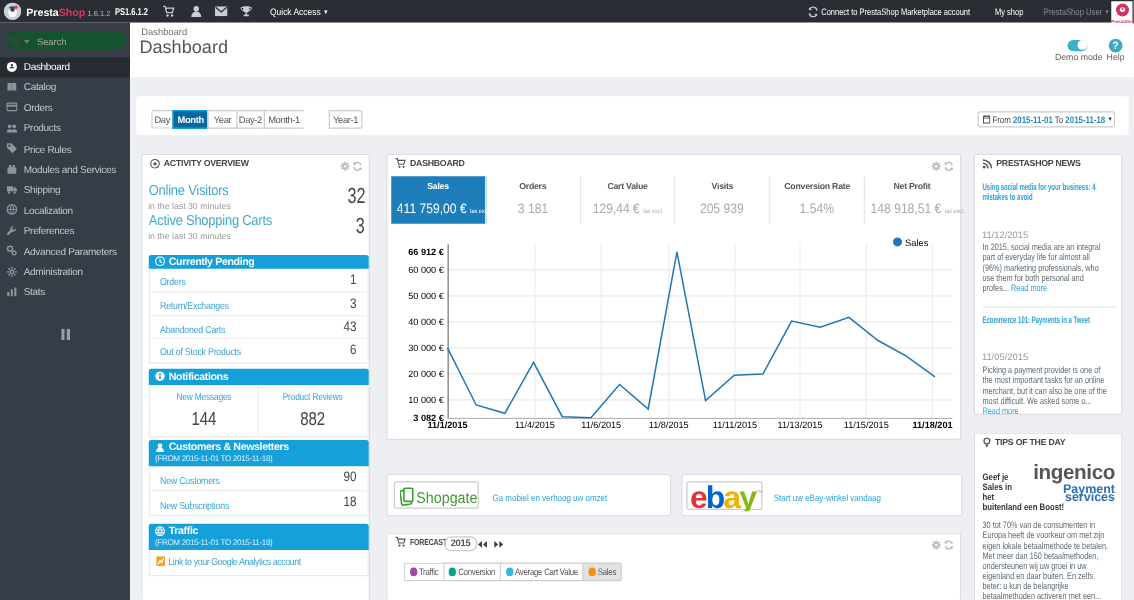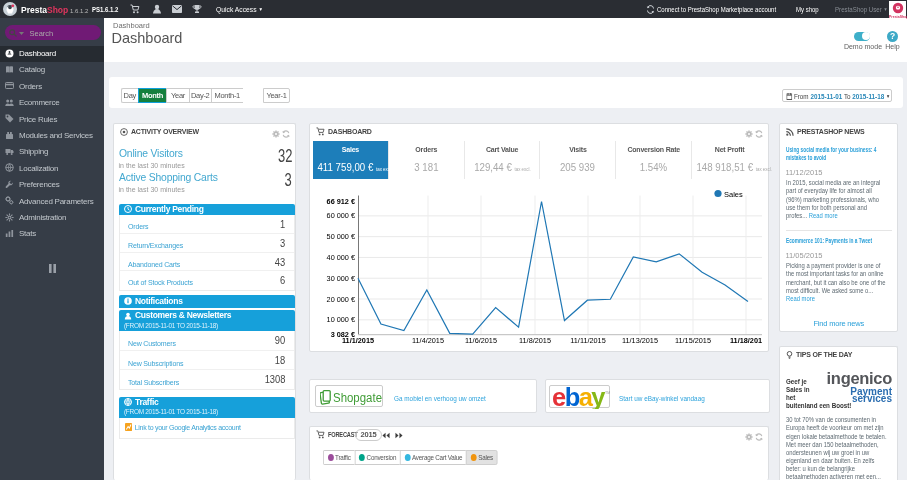--- a/index.html
+++ b/index.html
@@ -1,41 +1,41 @@
 <!DOCTYPE html>
 <html><head>
 <meta charset="utf-8">
 <style>
 * { margin:0; padding:0; box-sizing:border-box; }
 html,body { width:907px; height:480px; overflow:hidden; font-family:"Liberation Sans",sans-serif; background:#edeff3; }
 .abs { position:absolute; }
 #topbar { position:absolute; left:0; top:0; width:907px; height:18px; background:#2a2d33; z-index:30; }
 #topbar .t { position:absolute; font-size:7.5px; color:#fff; top:5px; white-space:nowrap;}
 #sidebar { position:absolute; left:0; top:18px; width:104px; height:462px; background:#363d47; z-index:20; }
-#sidebar .search { position:absolute; left:4.5px; top:7px; width:96px; height:14.5px; background:#701a75; border-radius:7.5px; }
+#sidebar .search { position:absolute; left:4.5px; top:7px; width:96px; height:14.5px; background:#14532d; border-radius:7.5px; }
 #sidebar .search .ph { position:absolute; left:25px; top:3.5px; font-size:7.5px; color:#aaa; }
 .mitem { position:absolute; left:0; width:104px; height:16.4px; line-height:16.4px; font-size:8px; letter-spacing:-0.25px; color:#c3c8cd; padding-left:5px; white-space:nowrap; }
 .mitem span { margin-left:1px; }
 .mitem svg { vertical-align:-1.5px; margin-right:4px; }
 .mitem.active { background:#262b31; color:#fff; }
 #pageheader { position:absolute; left:104px; top:18px; width:803px; height:44px; background:#fff; }
 .crumb { position:absolute; left:9px; top:3px; font-size:7.5px; color:#6f6f6f; }
 .ptitle { position:absolute; left:7.5px; top:12px; font-size:14.5px; color:#555; }
 .toggle { position:absolute; left:750px; top:13.5px; width:16px; height:9px; background:#3eafc9; border-radius:5px; }
 .toggle::after { content:""; position:absolute; right:0.5px; top:0.5px; width:8px; height:8px; border-radius:50%; background:#fff; }
 .demolabel { position:absolute; left:739px; top:25px; font-size:7px; color:#5f5f5f; width:40px; text-align:center;}
 .helpicon { position:absolute; left:783px; top:13px; width:11px; height:11px; border-radius:50%; background:#3da9c6; color:#fff; font-size:8.5px; font-weight:bold; text-align:center; line-height:11px; }
 .helplabel { position:absolute; left:780px; top:25px; font-size:7px; color:#5f5f5f; width:17px; text-align:center;}
 #content { position:absolute; left:104px; top:62px; width:803px; height:418px; background:#edeff3; }
 #toolbar { position:absolute; left:5px; top:15px; width:794px; height:31px; background:#fff; border-radius:3px; }
 .btngroup { position:absolute; left:11.5px; top:10.5px; height:15px; display:flex; }
 .btn { height:15px; line-height:14px; text-align:center; font-size:7.5px; letter-spacing:-0.3px; color:#555; background:#fff; border:1px solid #ccc; border-right:none; }
 .btn:first-child { border-radius:2px 0 0 2px; }
 .btn:last-child { border-radius:0 2px 2px 0; border-right:1px solid #ccc;margin-left:20px; }
-.btn.sel { background:#15803d; color:#fff; border-color:#10a0dc; font-weight:bold; }
+.btn.sel { background:#0369a1; color:#fff; border-color:#10a0dc; font-weight:bold; }
 .daterange { position:absolute; left:673px; top:11.5px; width:110px; height:13px; border:1px solid #ccc; border-radius:2px; background:#fff; font-size:7.5px; color:#444; line-height:12px; white-space:nowrap; overflow:hidden;}
 .daterange .inner { transform:scaleX(0.84); transform-origin:0 50%; padding-left:4px; }
 .daterange b { color:#2787b8; }
 .panel { position:absolute; background:#fff; border:1px solid #dcdee1; border-radius:2px; }
 .phead { position:relative; height:16px; line-height:16px; font-size:7px; letter-spacing:-0.2px; font-weight:bold; color:#444; padding-left:6px; white-space:nowrap;}
 .phead svg.hicon { vertical-align:-2px; margin-right:3px; }
 .ptools { position:absolute; right:5px; top:3.5px; }
 
 #activity { left:9px; top:61px; width:183px; height:357px; border-bottom:none; }
 .bigstat { position:relative; margin:0 2px 0 4.5px; }
@@ -79,21 +79,21 @@
 .legendrow { position:absolute; left:12.5px; top:23px; display:flex; transform:scaleX(0.835); transform-origin:0 50%; }
 .lbtn { border:1px solid #ccc; border-right:none; background:#fff; height:14.5px; line-height:13.5px; font-size:7.5px; letter-spacing:-0.25px; color:#555; padding:0 4.5px; white-space:nowrap;}
 .lbtn:first-child { border-radius:2px 0 0 2px; }
 .lbtn:last-child { border-radius:0 2px 2px 0; border-right:1px solid #ccc; }
 .lbtn.sel { background:#e2e2e2; }
 .dot { display:inline-block; width:7px; height:7px; border-radius:50%; margin-right:2px; vertical-align:-0.5px;}
 
 #news { left:675px; top:61px; width:119px; height:208.5px; }
 .newsbody { padding:6px 5px 0 5.5px; }
 .ntitle { font-size:7.6px; font-weight:bold; color:#2ba0d9; line-height:7.8px; transform:scaleX(0.63); transform-origin:0 0; white-space:nowrap; }
-.ndate { font-size:7.5px; color:#999; margin-top:6px; }
+.ndate { font-size:7.5px; color:#999; margin-top:21px; }
 .ntext { font-size:7.5px; color:#5e6a72; line-height:8.34px; margin-top:2.5px; transform:scaleX(0.78); transform-origin:0 0; white-space:nowrap;}
 .ntext a { color:#2ba0d9; }
 .nhr { border-top:1px solid #e5e5e5; margin:9px 0 6px 0; }
 .findmore { text-align:center; font-size:7.5px; letter-spacing:-0.2px; color:#2ba0d9; margin-top:15px; }
 
 #tips { left:675px; top:283.5px; width:119px; height:196.5px; border-bottom:none; }
 .tipsbody { padding:6px 5px 0 5.5px; font-size:7.5px; color:#5e6a72; line-height:8.1px;}
 .tiptext { transform:scaleX(0.78); transform-origin:0 0; white-space:nowrap; }
 .ingenico { float:right; text-align:right; margin-top:2px;}
 .ingenico .ig { font-size:16.5px; font-weight:bold; color:#54565a; line-height:15px; letter-spacing:-0.3px;}
@@ -169,21 +169,21 @@
           <path d="M1 1.5 Q2.8 0.8 4.4 1.5 L4.4 7.5 Q2.8 6.8 1 7.5z M8 1.5 Q6.2 0.8 4.6 1.5 L4.6 7.5 Q6.2 6.8 8 7.5z" fill="#8f959d"></path>
         </svg><span>Catalog</span></div>
       <div class="mitem" style="top:60.8px"><svg width="9" height="9" viewBox="0 0 9 9">
           <rect x="0.5" y="1.5" width="8" height="6" rx="0.8" fill="none" stroke="#8f959d" stroke-width="1"></rect>
           <rect x="0.5" y="2.8" width="8" height="1.5" fill="#8f959d"></rect>
         </svg><span>Orders</span></div>
       <div class="mitem" style="top:77.19999999999999px"><svg width="9" height="9" viewBox="0 0 9 9">
           <circle cx="2.7" cy="3" r="1.5" fill="#8f959d"></circle>
           <circle cx="6.3" cy="3" r="1.5" fill="#8f959d"></circle>
           <path d="M0.3 8 a2.4 2.6 0 0 1 4.8 0z M3.9 8 a2.4 2.6 0 0 1 4.8 0z" fill="#8f959d"></path>
-        </svg><span>Ecommerce</span></div>
+        </svg><span>Products</span></div>
       <div class="mitem" style="top:93.6px"><svg width="9" height="9" viewBox="0 0 9 9">
           <path d="M0.5 0.5 H4 L8.5 5 L5 8.5 L0.5 4z" fill="#8f959d"></path>
           <circle cx="2.5" cy="2.5" r="0.9" fill="#363d47"></circle>
         </svg><span>Price Rules</span></div>
       <div class="mitem" style="top:110px"><svg width="9" height="9" viewBox="0 0 9 9">
           <rect x="1" y="3" width="7" height="5" rx="0.5" fill="#8f959d"></rect>
           <rect x="2.2" y="1" width="1.8" height="2.5" fill="#8f959d"></rect>
           <rect x="5" y="1" width="1.8" height="2.5" fill="#8f959d"></rect>
         </svg><span>Modules and Services</span></div>
       <div class="mitem" style="top:126.39999999999999px"><svg width="9" height="9" viewBox="0 0 9 9">
@@ -285,29 +285,38 @@
       <div class="srow"><span class="k">Return/Exchanges</span><span class="v">3</span></div>
       <div class="srow"><span class="k">Abandoned Carts</span><span class="v">43</span></div>
       <div class="srow"><span class="k">Out of Stock Products</span><span class="v">6</span></div>
     </div>
     <div style="height:3.5px"></div>
     <div class="bluebar" style="padding-top:2px;padding-bottom:2px;"><svg width="8" height="8" viewBox="0 0 8 8">
           <circle cx="4" cy="4" r="3.8" fill="#fff"></circle>
           <rect x="3.4" y="3.2" width="1.2" height="3" fill="#16a0da"></rect>
           <rect x="3.4" y="1.6" width="1.2" height="1.2" fill="#16a0da"></rect>
         </svg>Notifications</div>
+    <div class="twocol">
+      <div class="cell">
+          <div class="k">New Messages</div>
+          <div class="v">144</div>
+        </div>
+      <div class="cell">
+          <div class="k">Product Reviews</div>
+          <div class="v">882</div>
+        </div>
+    </div>
     <div style="height:2px"></div>
     <div class="bluebar"><svg width="8" height="8" viewBox="0 0 8 8">
           <circle cx="4" cy="2.6" r="1.8" fill="#fff"></circle>
           <path d="M0.8 7.5 a3.2 3.5 0 0 1 6.4 0z" fill="#fff"></path>
         </svg>Customers &amp; Newsletters<div class="sub2">(FROM 2015-11-01 TO 2015-11-18)</div></div>
     <div class="srows">
       <div class="srow" style="height:19.4px;line-height:19.4px;"><span class="k">New Customers</span><span class="v">90</span></div>
       <div class="srow" style="height:19.4px;line-height:19.4px;"><span class="k">New Subscriptions</span><span class="v">18</span></div>
-      <div class="srow" style="height:19.4px;line-height:19.4px;"><span class="k">Total Subscribers</span><span class="v">1308</span></div>
     </div>
     <div style="height:6.5px"></div>
     <div class="bluebar"><svg width="8" height="8" viewBox="0 0 8 8">
           <circle cx="4" cy="4" r="3.5" fill="none" stroke="#fff" stroke-width="1"></circle>
           <path d="M1 3 h6 M1 5.2 h6 M4 0.5 a5 5.5 0 0 0 0 7 M4 0.5 a5 5.5 0 0 1 0 7" fill="none" stroke="#fff" stroke-width="0.8"></path>
         </svg>Traffic<div class="sub2">(FROM 2015-11-01 TO 2015-11-18)</div></div>
     <div class="galink"><span style="display:inline-block;transform:scaleX(0.88);transform-origin:0 50%;white-space:nowrap;"><svg style="vertical-align:-1px;margin-right:3px" width="8" height="8" viewBox="0 0 8 8">
             <rect x="0" y="0" width="8" height="8" rx="1" fill="#f6a21e"></rect>
             <path d="M1.5 6.5 L3.5 3.5 L5 5 L6.8 1.5" fill="none" stroke="#fff" stroke-width="1.1"></path>
           </svg>Link to your Google Analytics account</span></div>

